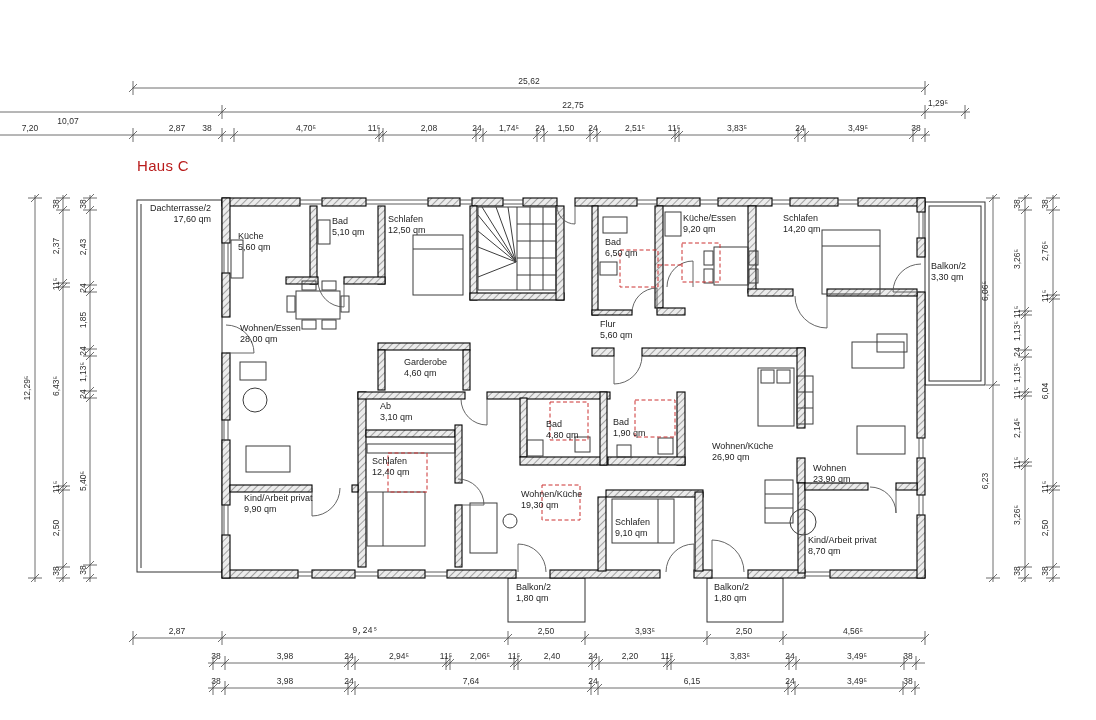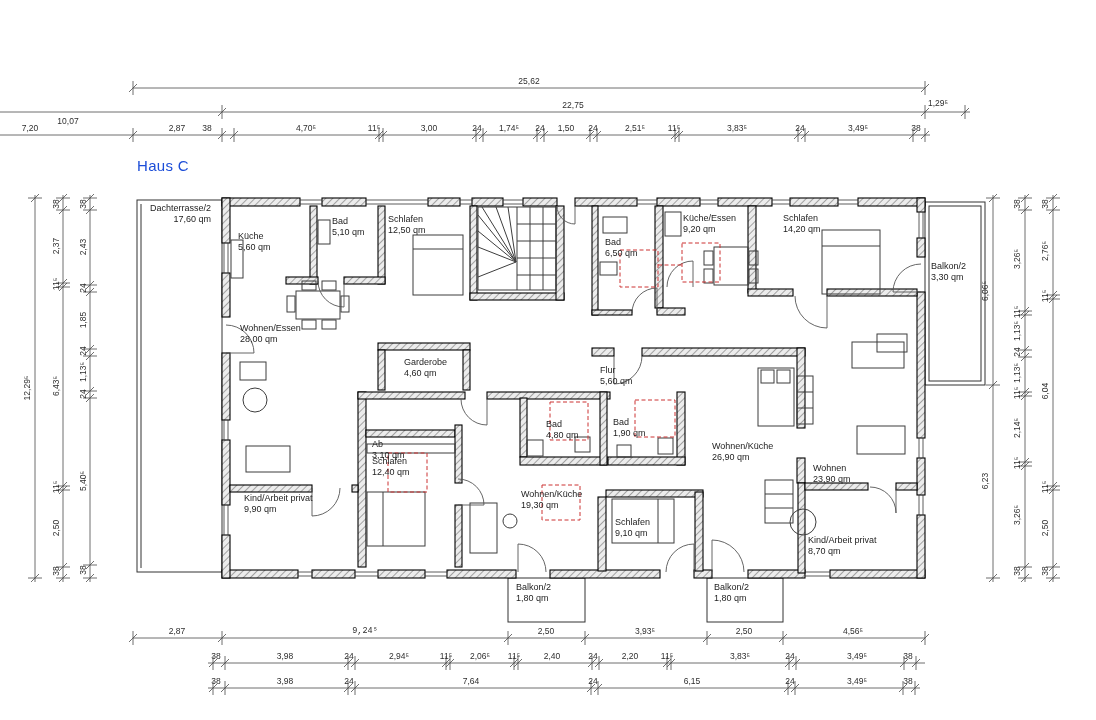--- a/index.html
+++ b/index.html
@@ -4,21 +4,21 @@
 <style>
   html,body{margin:0;padding:0;background:#fff}
   #canvas{position:relative;width:1096px;height:720px;background:#fff;
           font-family:"Liberation Sans",sans-serif;overflow:hidden}
   #plan{position:absolute;left:0;top:0}
   #labels{position:absolute;left:0;top:0;width:100%;height:100%}
   .dim{position:absolute;font-size:8.5px;color:#2e2e2e;white-space:nowrap;
        transform:translate(-50%,-100%)}
   .dim.rot{transform:translate(-50%,-50%) rotate(-90deg)}
   .room{position:absolute;font-size:9px;color:#1d1d1d;line-height:1.25;white-space:nowrap}
-  .title{position:absolute;font-size:15px;color:#1d4ed8;letter-spacing:.3px}
+  .title{position:absolute;font-size:15px;color:#b91c1c;letter-spacing:.3px}
   .wall{fill:url(#hatch);stroke:#000;stroke-width:1.1}
   .thin{fill:none;stroke:#333;stroke-width:1}
   .furn{fill:none;stroke:#3d3d3d;stroke-width:1}
   .door{fill:none;stroke:#555;stroke-width:0.9}
   .win{stroke:#333;stroke-width:0.8}
   .red{fill:none;stroke:#cc3333;stroke-width:1;stroke-dasharray:4 2.5}
   .post{fill:#1a1a1a;stroke:none}
   #dims line{stroke:#4a4a4a;stroke-width:0.8}
 </style>
 </head>
@@ -496,21 +496,21 @@
     <div class="title" style="left:137px;top:157px">Haus C</div>
   <div class="dim" style="left: 529px; top: 86px;">25,62</div>
       <div class="dim" style="left: 68px; top: 110px; margin-top: 16px;">10,07</div>
       <div class="dim" style="left: 573px; top: 110px;">22,75</div>
       <div class="dim" style="left: 938px; top: 108px;">1,29⁵</div>
       <div class="dim" style="left: 30px; top: 133px;">7,20</div>
       <div class="dim" style="left: 177px; top: 133px;">2,87</div>
       <div class="dim" style="left: 207px; top: 133px;">38</div>
       <div class="dim" style="left: 306px; top: 133px;">4,70⁵</div>
       <div class="dim" style="left: 374px; top: 133px;">11⁵</div>
-      <div class="dim" style="left: 429px; top: 133px;">3,00</div>
+      <div class="dim" style="left: 429px; top: 133px;">2,08</div>
       <div class="dim" style="left: 477px; top: 133px;">24</div>
       <div class="dim" style="left: 509px; top: 133px;">1,74⁵</div>
       <div class="dim" style="left: 540px; top: 133px;">24</div>
       <div class="dim" style="left: 566px; top: 133px;">1,50</div>
       <div class="dim" style="left: 593px; top: 133px;">24</div>
       <div class="dim" style="left: 635px; top: 133px;">2,51⁵</div>
       <div class="dim" style="left: 674px; top: 133px;">11⁵</div>
       <div class="dim" style="left: 737px; top: 133px;">3,83⁵</div>
       <div class="dim" style="left: 800px; top: 133px;">24</div>
       <div class="dim" style="left: 858px; top: 133px;">3,49⁵</div>
@@ -611,29 +611,29 @@
         <div>14,20 qm</div>
       </div>
       <div class="room" style="left: 931px; top: 261px;">
         <div>Balkon/2</div>
         <div>3,30 qm</div>
       </div>
       <div class="room" style="left: 240px; top: 323px;">
         <div>Wohnen/Essen</div>
         <div>28,00 qm</div>
       </div>
-      <div class="room" style="left: 600px; top: 319px; margin-top: 46px;">
+      <div class="room" style="left: 600px; top: 319px;">
         <div>Flur</div>
         <div>5,60 qm</div>
       </div>
       <div class="room" style="left: 404px; top: 357px;">
         <div>Garderobe</div>
         <div>4,60 qm</div>
       </div>
-      <div class="room" style="left: 372px; top: 401px; margin-top: 38px;">
+      <div class="room" style="left: 380px; top: 401px;">
         <div>Ab</div>
         <div>3,10 qm</div>
       </div>
       <div class="room" style="left: 372px; top: 456px;">
         <div>Schlafen</div>
         <div>12,40 qm</div>
       </div>
       <div class="room" style="left: 546px; top: 419px;">
         <div>Bad</div>
         <div>4,80 qm</div>

